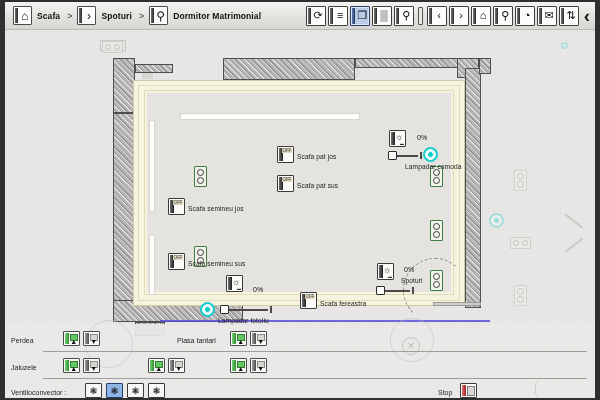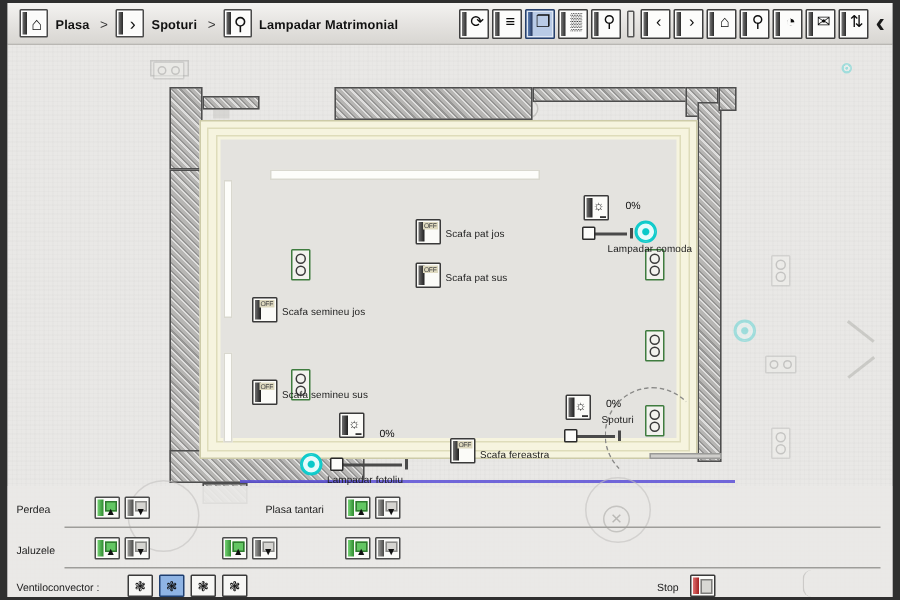--- a/index.html
+++ b/index.html
@@ -158,33 +158,33 @@
 <body>
 
 <div id="app">
 
   <div id="topbar">
 
     <div class="crumbs">
       <div class="crumb-btn">
         <span class="crumb-ico">⌂</span>
       </div>
-      <span class="crumb-txt">Plasa</span>
+      <span class="crumb-txt">Scafa</span>
       <span class="crumb-sep">&gt;</span>
 
       <div class="crumb-btn">
         <span class="crumb-ico">›</span>
       </div>
       <span class="crumb-txt">Spoturi</span>
       <span class="crumb-sep">&gt;</span>
 
       <div class="crumb-btn">
         <span class="crumb-ico">⚲</span>
       </div>
-      <span class="crumb-txt">Lampadar Matrimonial</span>
+      <span class="crumb-txt">Dormitor Matrimonial</span>
     </div>
 
     <div class="tools">
       <div class="tbtn">
           <span class="tico">⟳</span>
         </div>
       <div class="tbtn">
           <span class="tico">≡</span>
         </div>
       <div class="tbtn sel">

